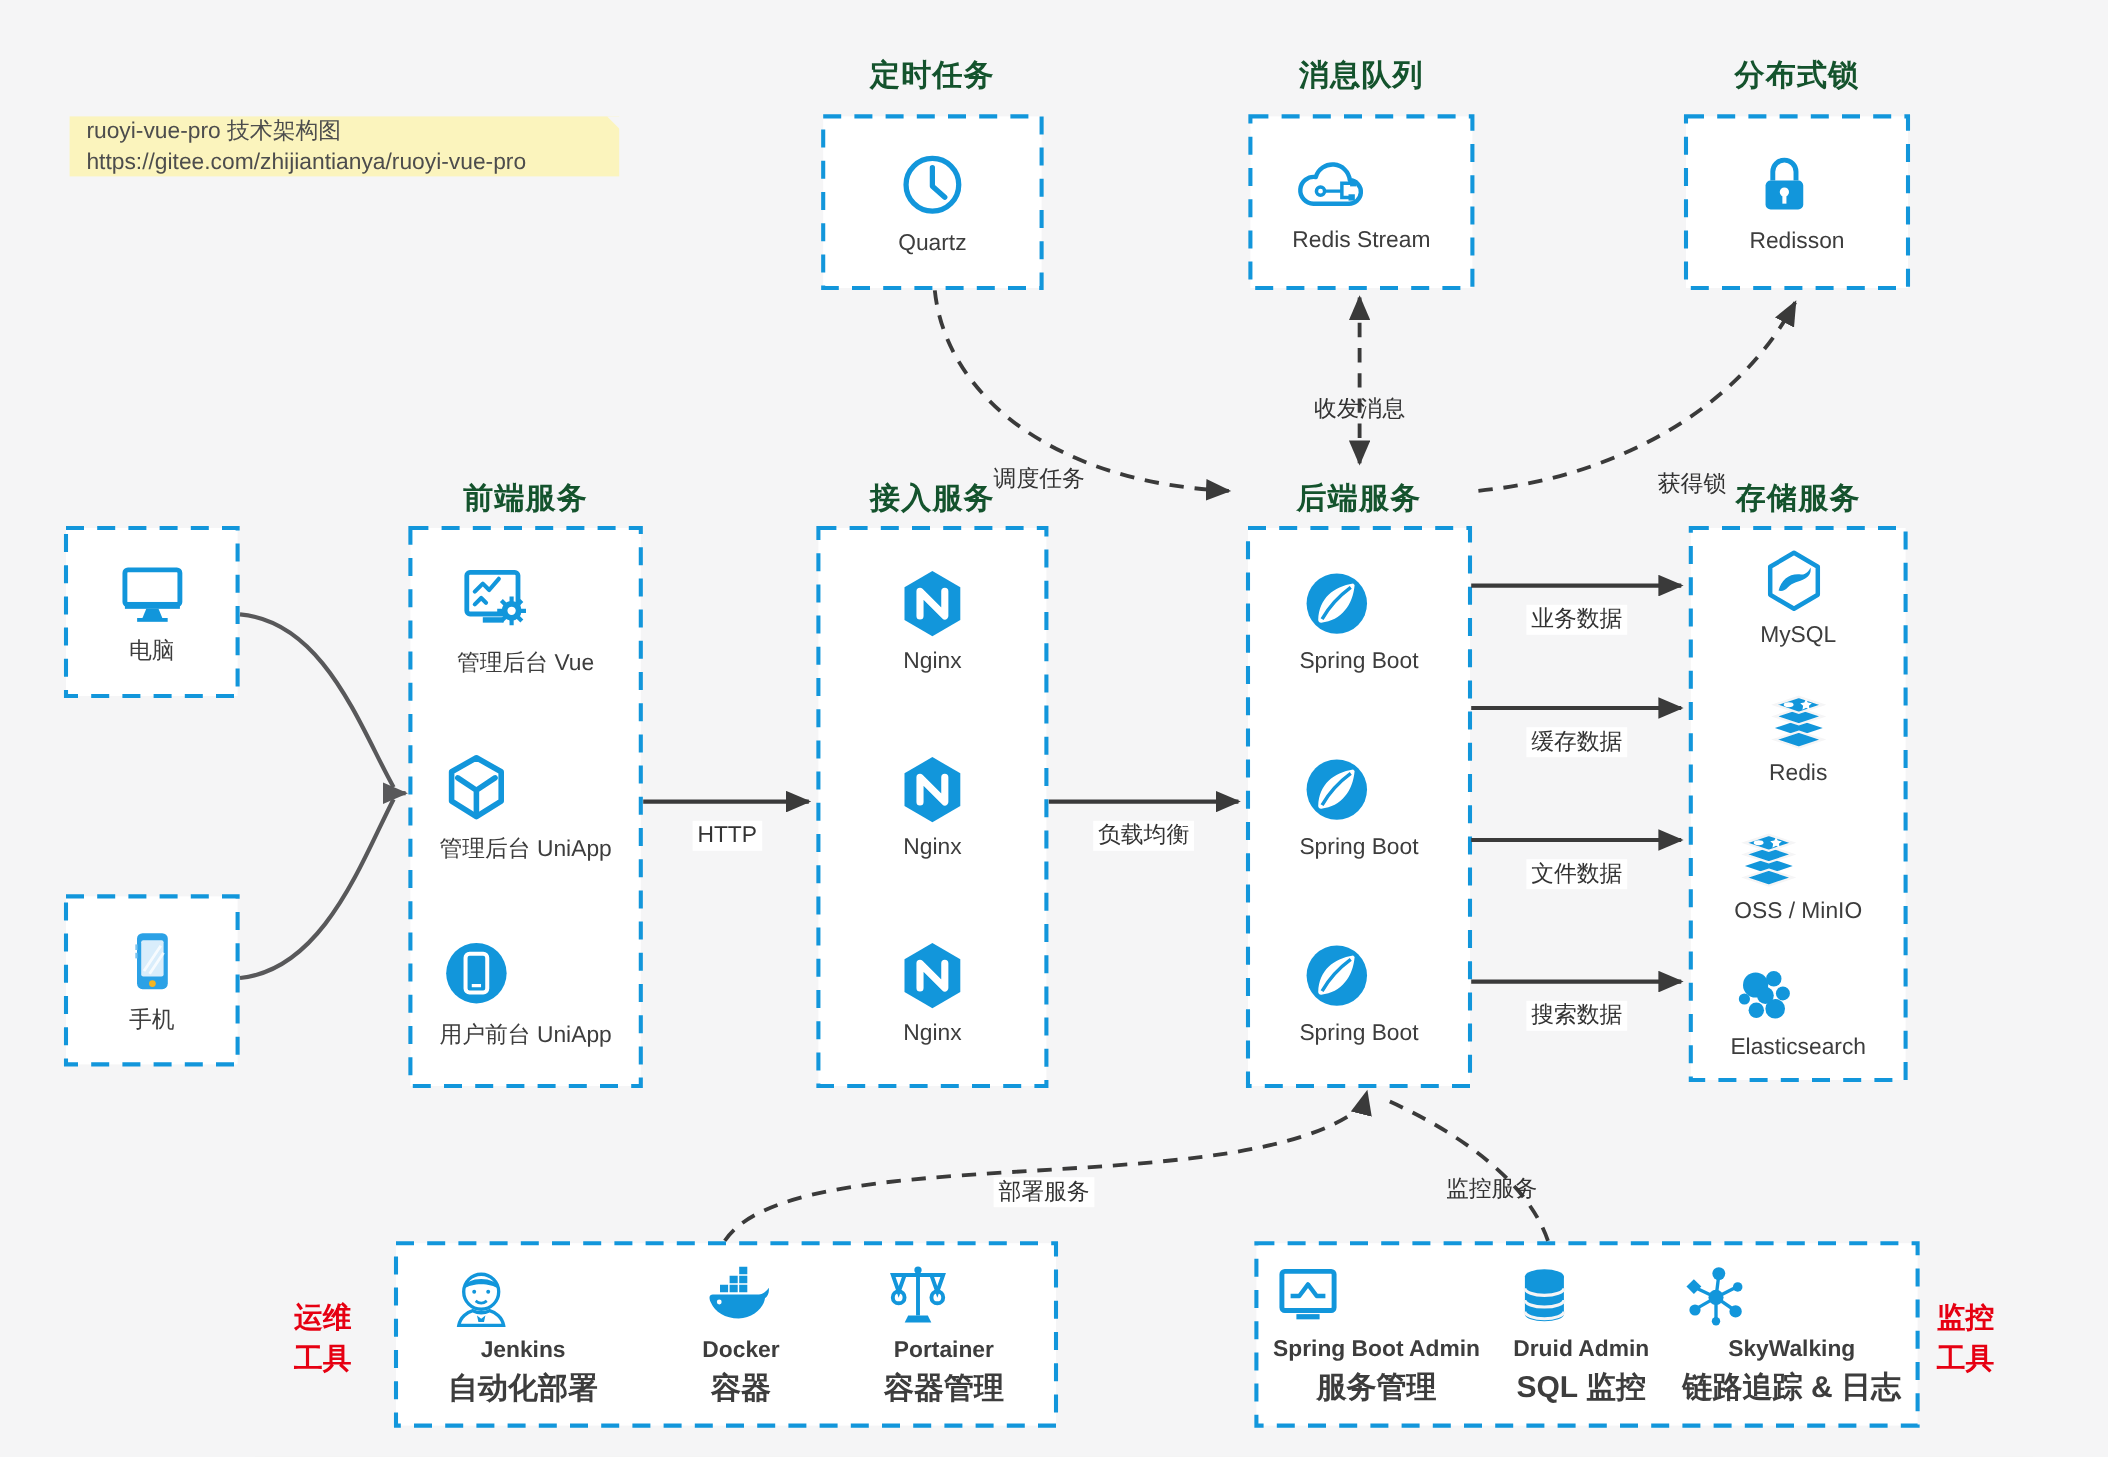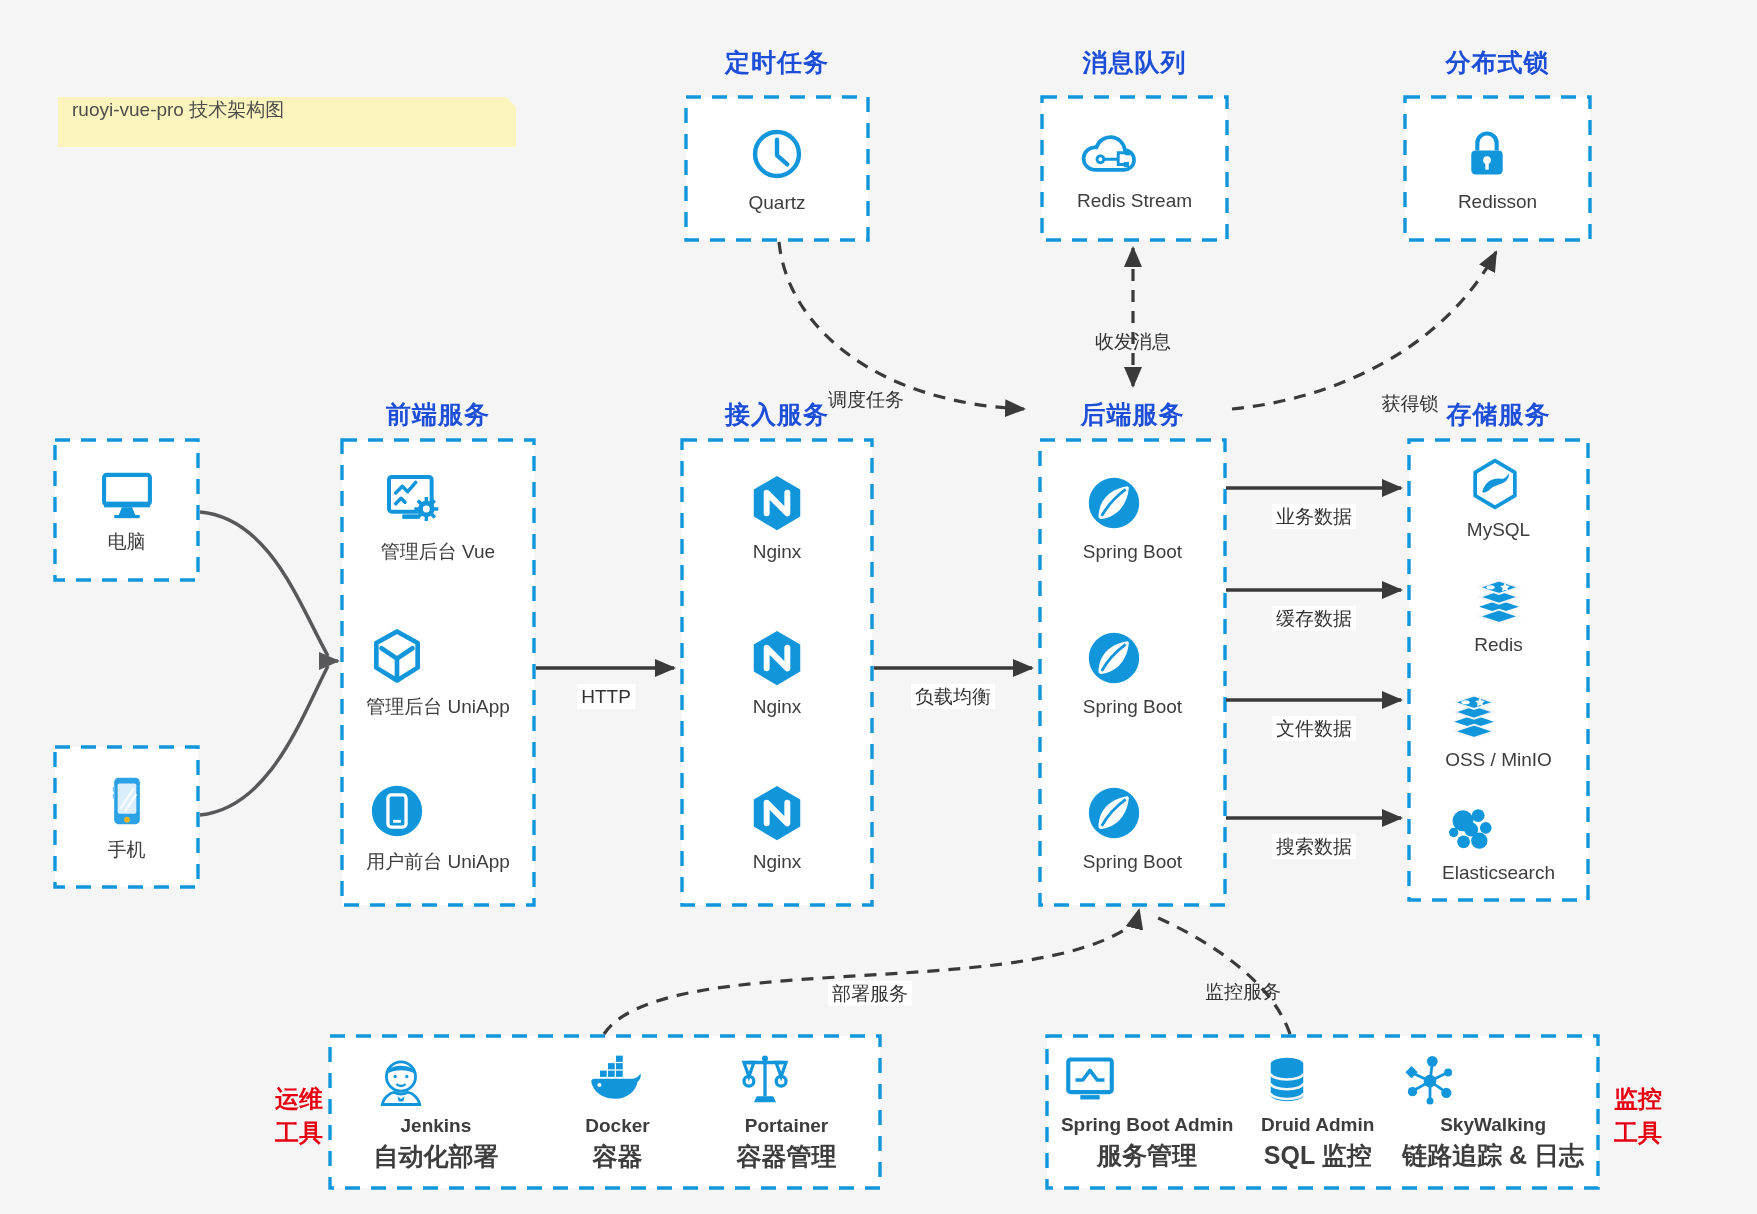--- a/index.html
+++ b/index.html
@@ -8,21 +8,21 @@
     background:#eceaec;
   }
   .canvas{
     position:relative;width:1757px;height:1214px;
     background:#f5f5f6;overflow:hidden;
   }
   .overlay{position:absolute;left:0;top:0;width:1757px;height:1214px;pointer-events:none;}
   .whitebox{position:absolute;background:#fff;}
   .gtitle{
     position:absolute;text-align:center;font-size:25px;font-weight:bold;
-    color:#1d4ed8;letter-spacing:1px;white-space:nowrap;
+    color:#14532d;letter-spacing:1px;white-space:nowrap;
   }
   .sidetitle{
     position:absolute;font-size:24px;font-weight:bold;color:#e60012;
     line-height:34px;text-align:center;white-space:nowrap;
   }
   .note{
     position:absolute;left:58px;top:97px;width:430px;height:50px;
     background:#fbf4bd;padding:0 14px;font-size:19px;line-height:26px;
     color:#4d4d4d;white-space:nowrap;
   }
@@ -62,31 +62,32 @@
   <div class="whitebox" style="left:342px;top:440px;width:192px;height:465px"></div>
   <div class="whitebox" style="left:682px;top:440px;width:190px;height:465px"></div>
   <div class="whitebox" style="left:1040px;top:440px;width:185px;height:465px"></div>
   <div class="whitebox" style="left:1409px;top:440px;width:179px;height:460px"></div>
   <div class="whitebox" style="left:330px;top:1036px;width:550px;height:152px"></div>
   <div class="whitebox" style="left:1047px;top:1036px;width:551px;height:152px"></div>
 
   <div class="note">
     <div class="note-fold"></div>
     <div>ruoyi-vue-pro 技术架构图</div>
+    <div>https://gitee.com/zhijiantianya/ruoyi-vue-pro</div>
   </div>
 
   <div class="gtitle" style="left:686px;top:46px;width:182px">定时任务</div>
   <div class="gtitle" style="left:1042px;top:46px;width:185px">消息队列</div>
   <div class="gtitle" style="left:1405px;top:46px;width:185px">分布式锁</div>
   <div class="gtitle" style="left:342px;top:398px;width:192px">前端服务</div>
   <div class="gtitle" style="left:682px;top:398px;width:190px">接入服务</div>
   <div class="gtitle" style="left:1040px;top:398px;width:185px">后端服务</div>
   <div class="gtitle" style="left:1409px;top:398px;width:179px">存储服务</div>
 
-  <div class="sidetitle" style="left:245px;top:1082px;width:78px;text-align:right">
+  <div class="sidetitle" style="left:245px;top:1082px;width:78px;text-align:left">
     <div>运维</div>
     <div>工具</div>
   </div>
   <div class="sidetitle" style="left:1614px;top:1082px;width:90px;text-align:left">
     <div>监控</div>
     <div>工具</div>
   </div>
 
   <div class="colbox" style="left:686px;top:97px;width:182px;height:143px">
     <div class="node">

